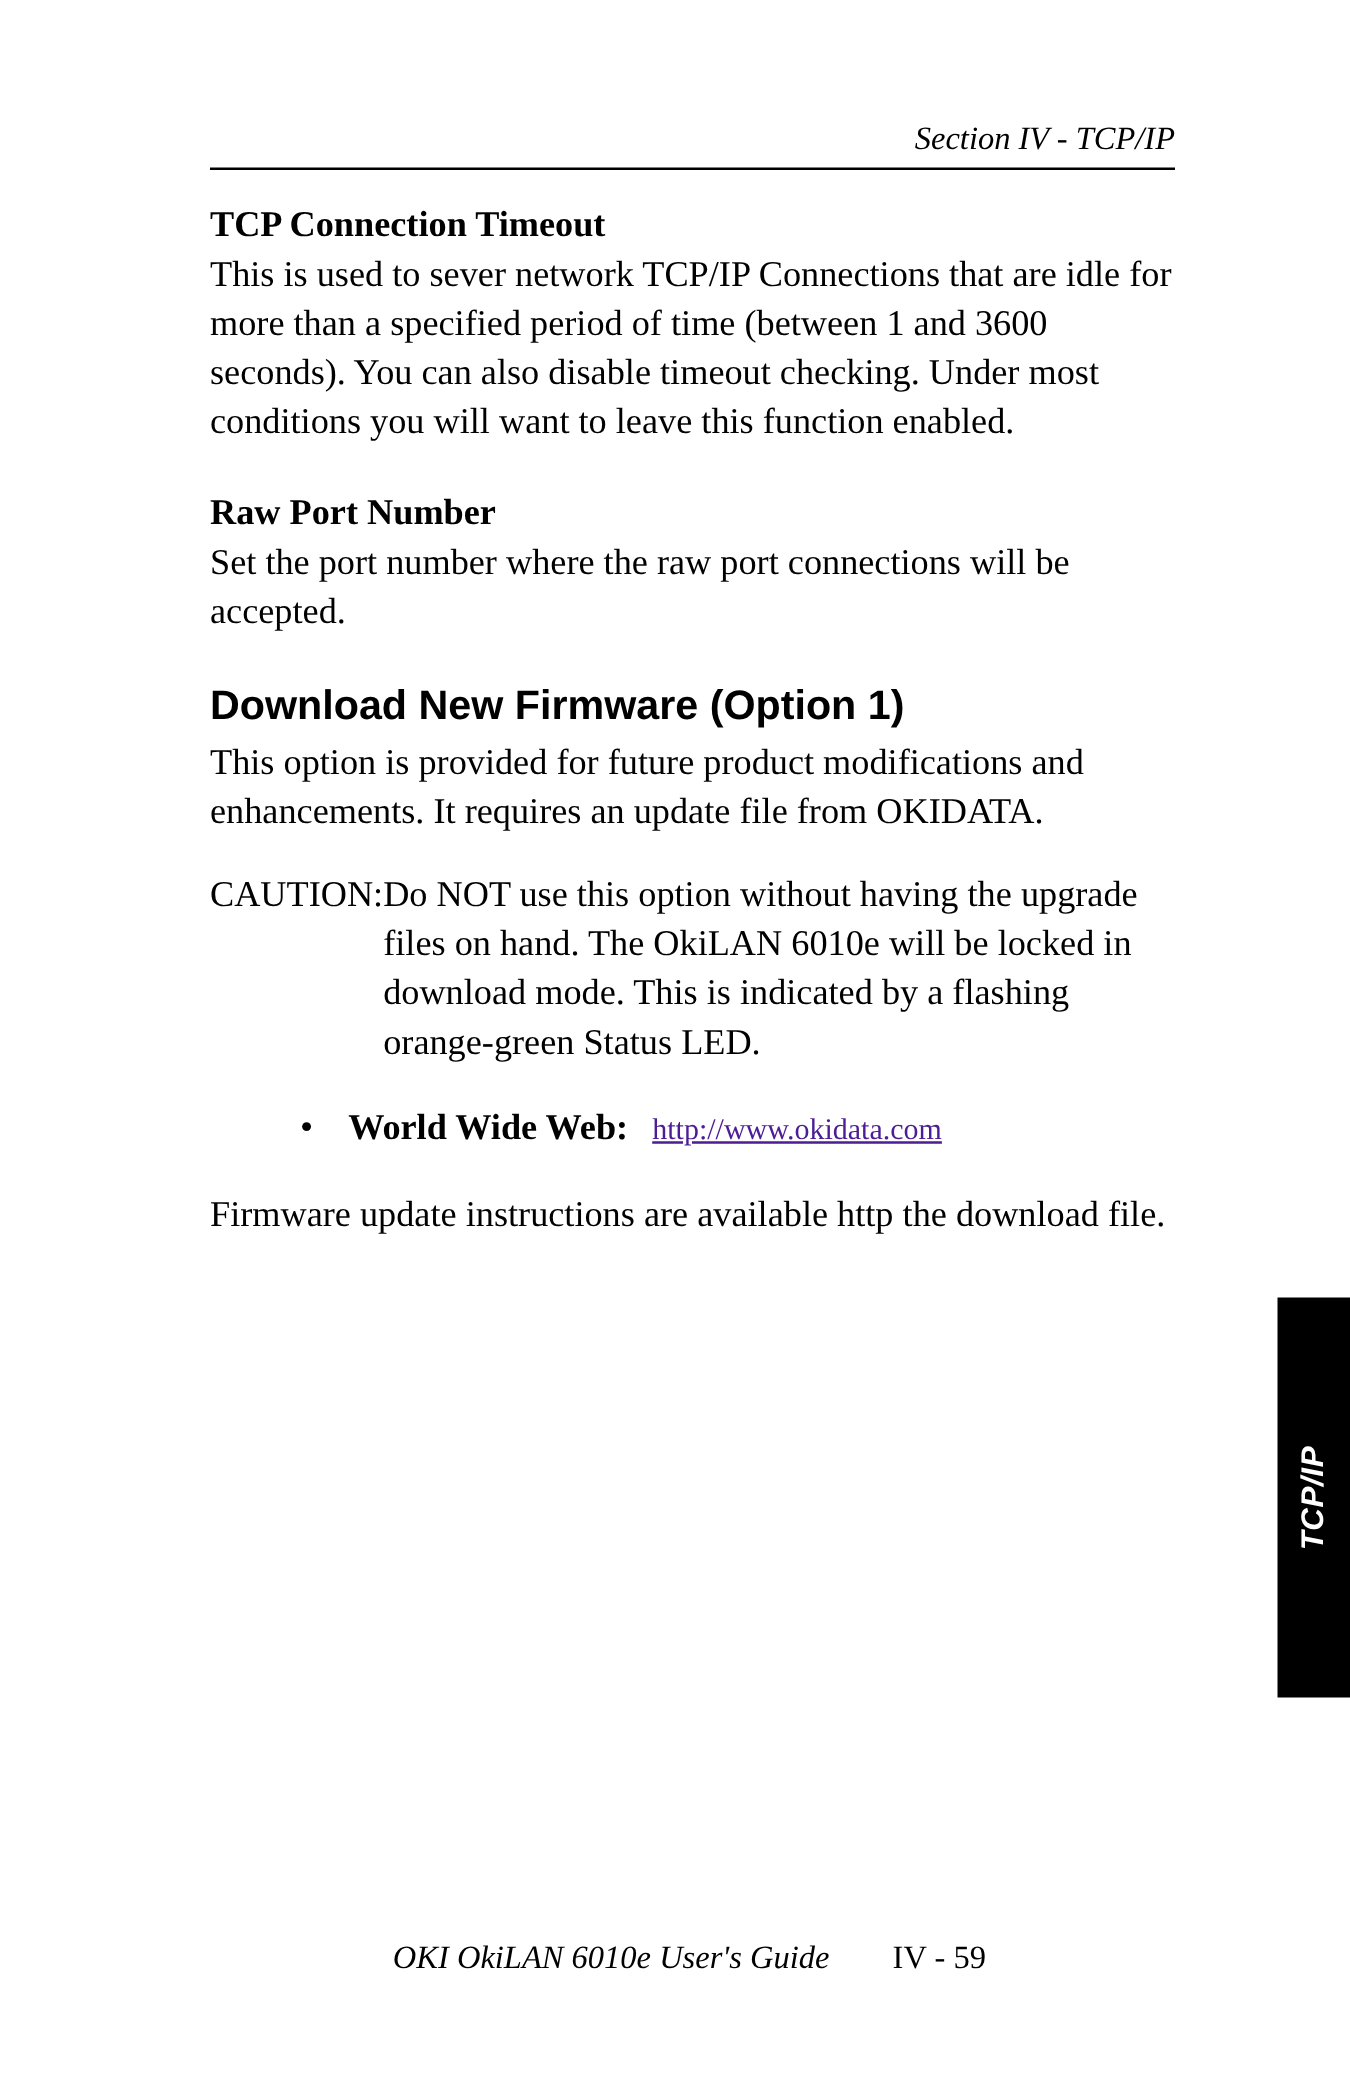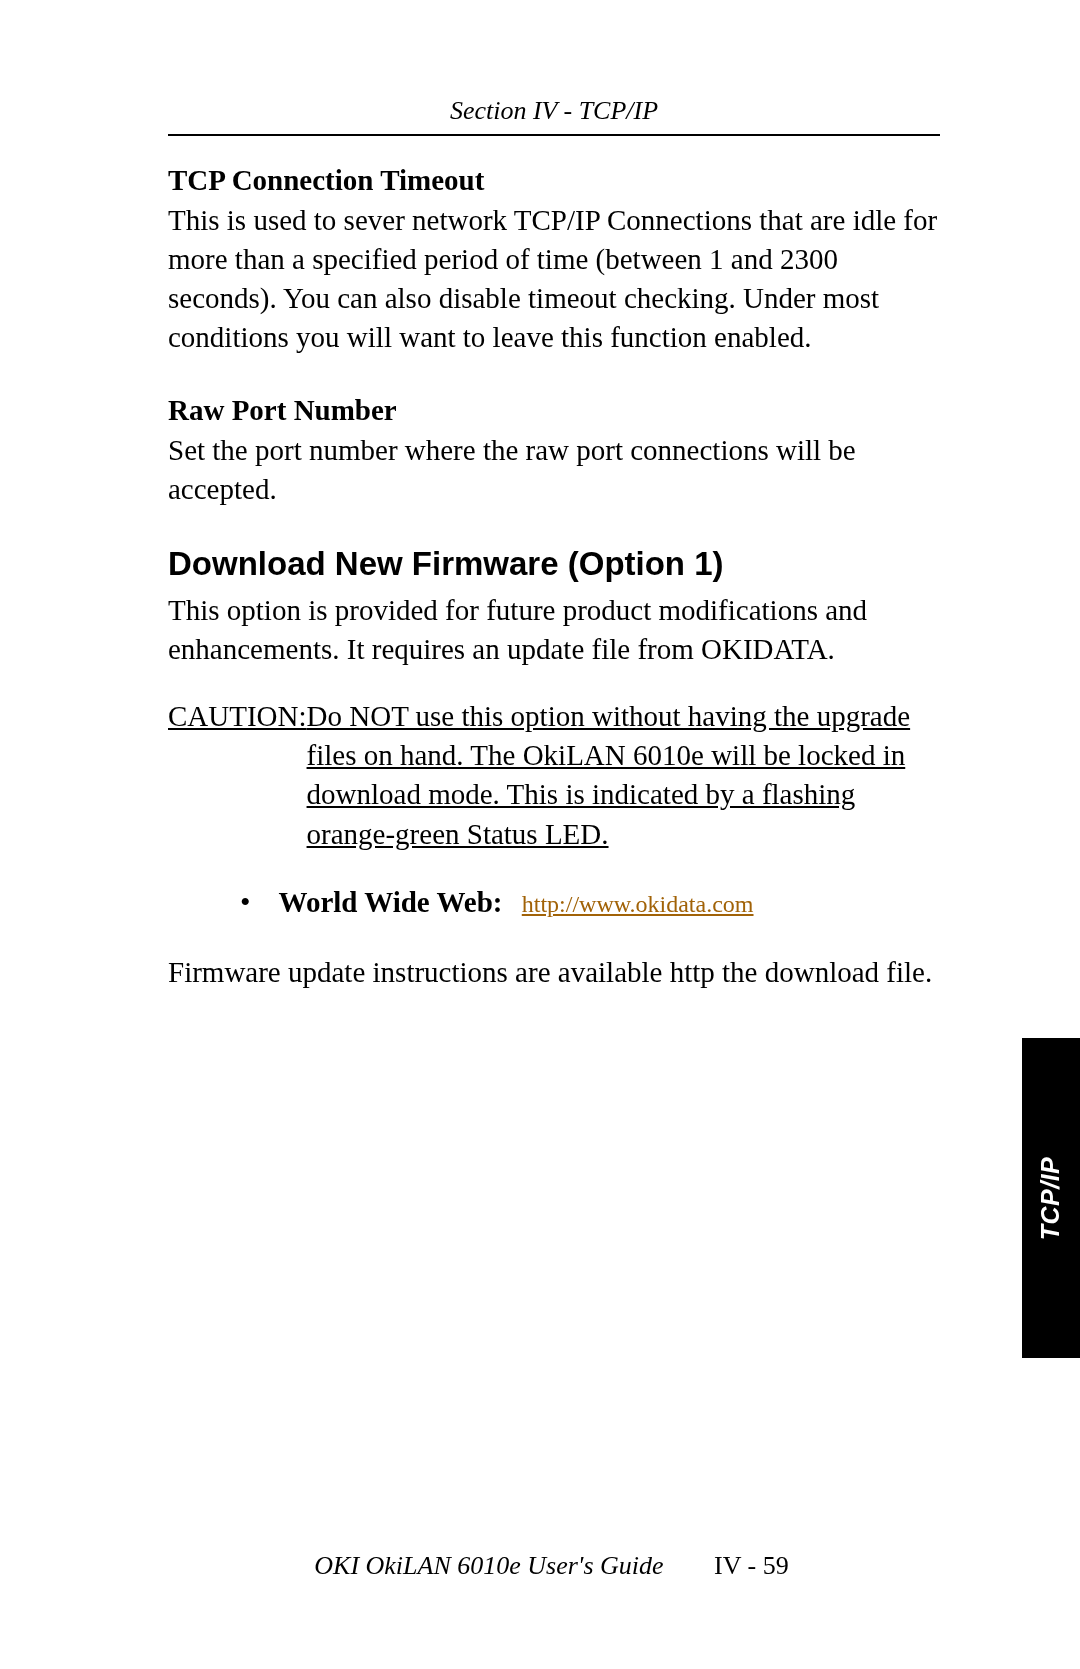--- a/index.html
+++ b/index.html
@@ -9,21 +9,21 @@
       background: #fff;
       font-family: "Times New Roman", Times, serif;
       position: relative;
     }
     .page {
       padding: 96px 140px 60px 168px;
       height: 100%;
       position: relative;
     }
     .header-section {
-      text-align: center;
+      text-align: right;
       font-style: italic;
       font-size: 26px;
       margin-bottom: 8px;
     }
     .header-rule {
       border: none;
       border-top: 2px solid #000;
       margin-bottom: 28px;
     }
     .heading-main {
@@ -45,21 +45,21 @@
       margin-bottom: 36px;
     }
     .body-text-tight { margin-bottom: 28px; }
     .heading-secondary {
       font-family: Arial, Helvetica, sans-serif;
       font-weight: bold;
       font-size: 33px;
       margin-top: 30px;
       margin-bottom: 8px;
     }
-    .caution-block { margin-bottom: 32px; text-decoration: underline; }
+    .caution-block { margin-bottom: 32px; }
     .caution-wrap {
       display: flex;
       font-size: 29px;
       line-height: 1.35;
     }
     .caution-label { white-space: nowrap; }
     .caution-body { }
     .bullet-row {
       display: flex;
       align-items: baseline;
@@ -67,21 +67,21 @@
       margin-bottom: 34px;
       font-size: 29px;
     }
     .bullet-dot {
       font-size: 30px;
       margin-right: 28px;
       line-height: 1;
     }
     .bullet-label { font-weight: bold; margin-right: 12px; }
     .link {
-      color: #a16207;
+      color: #4c1d95;
       text-decoration: underline;
       font-size: 24px;
     }
     .side-tab {
       position: absolute;
       right: 0;
       top: 1038px;
       width: 58px;
       height: 320px;
       background: #000;
@@ -114,21 +114,21 @@
 </head>
 <body>
 
 <div class="page">
 
   <div class="header-section">Section IV - TCP/IP</div>
   <hr class="header-rule">
 
 
   <div class="subheading">TCP Connection Timeout</div>
-  <div class="body-text">This is used to sever network TCP/IP Connections that are idle for more than a specified period of time (between 1 and 2300 seconds). You can also disable timeout checking. Under most conditions you will want to leave this function enabled.</div>
+  <div class="body-text">This is used to sever network TCP/IP Connections that are idle for more than a specified period of time (between 1 and 3600 seconds). You can also disable timeout checking. Under most conditions you will want to leave this function enabled.</div>
 
   <div class="subheading">Raw Port Number</div>
   <div class="body-text">Set the port number where the raw port connections will be accepted.</div>
 
   <div class="heading-secondary">Download New Firmware (Option 1)</div>
   <div class="body-text body-text-tight">This option is provided for future product modifications and enhancements. It requires an update file from OKIDATA.</div>
 
   <div class="caution-block">
     <div class="caution-wrap">
       <span class="caution-label">CAUTION: </span>

